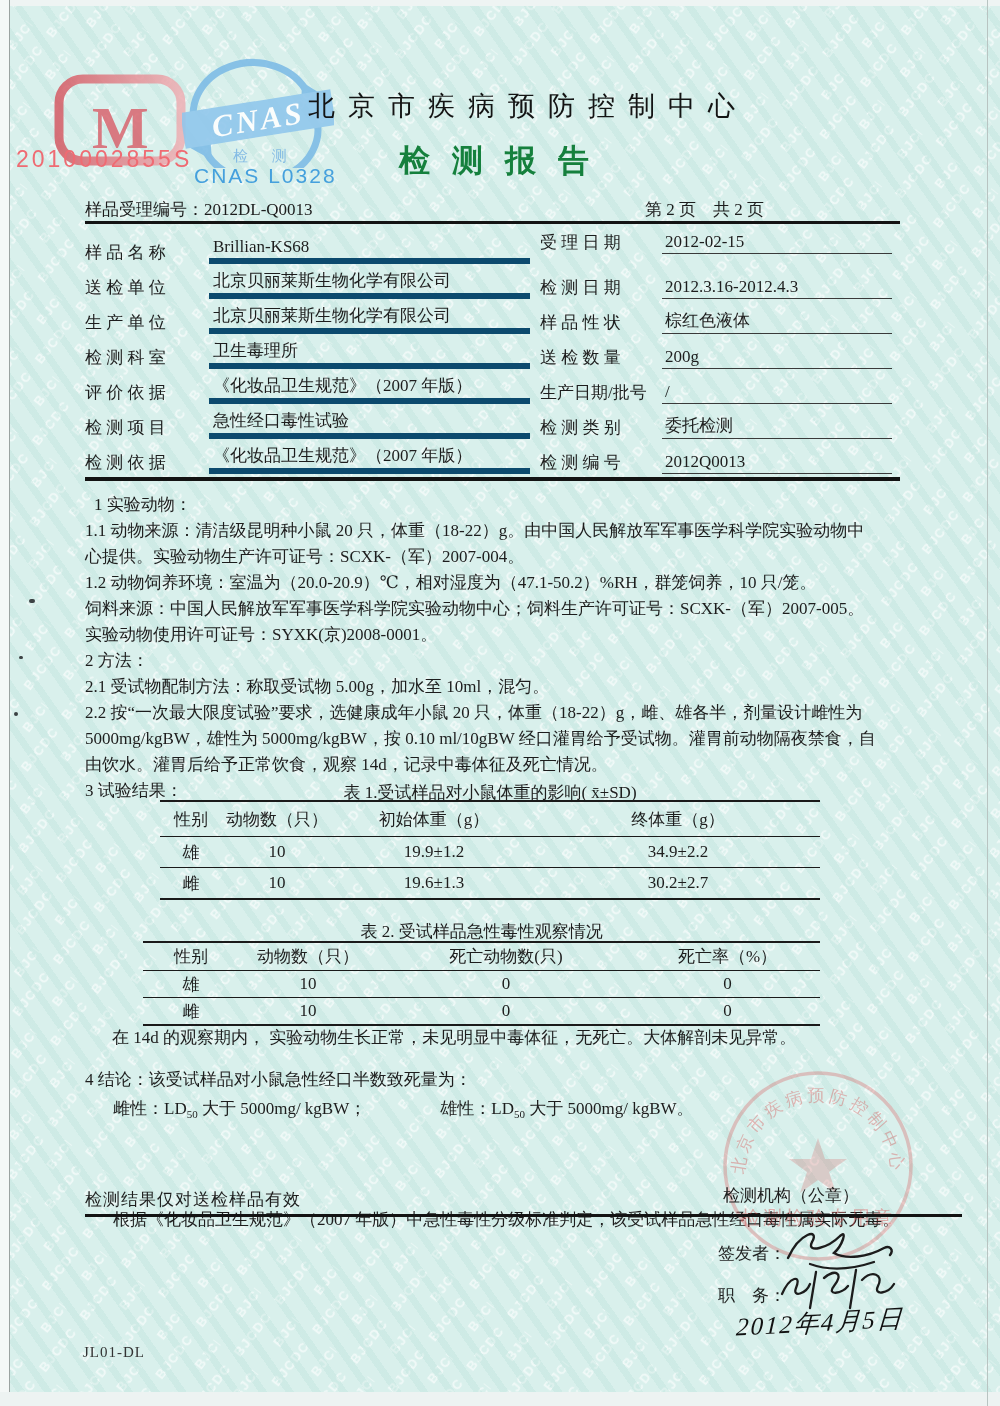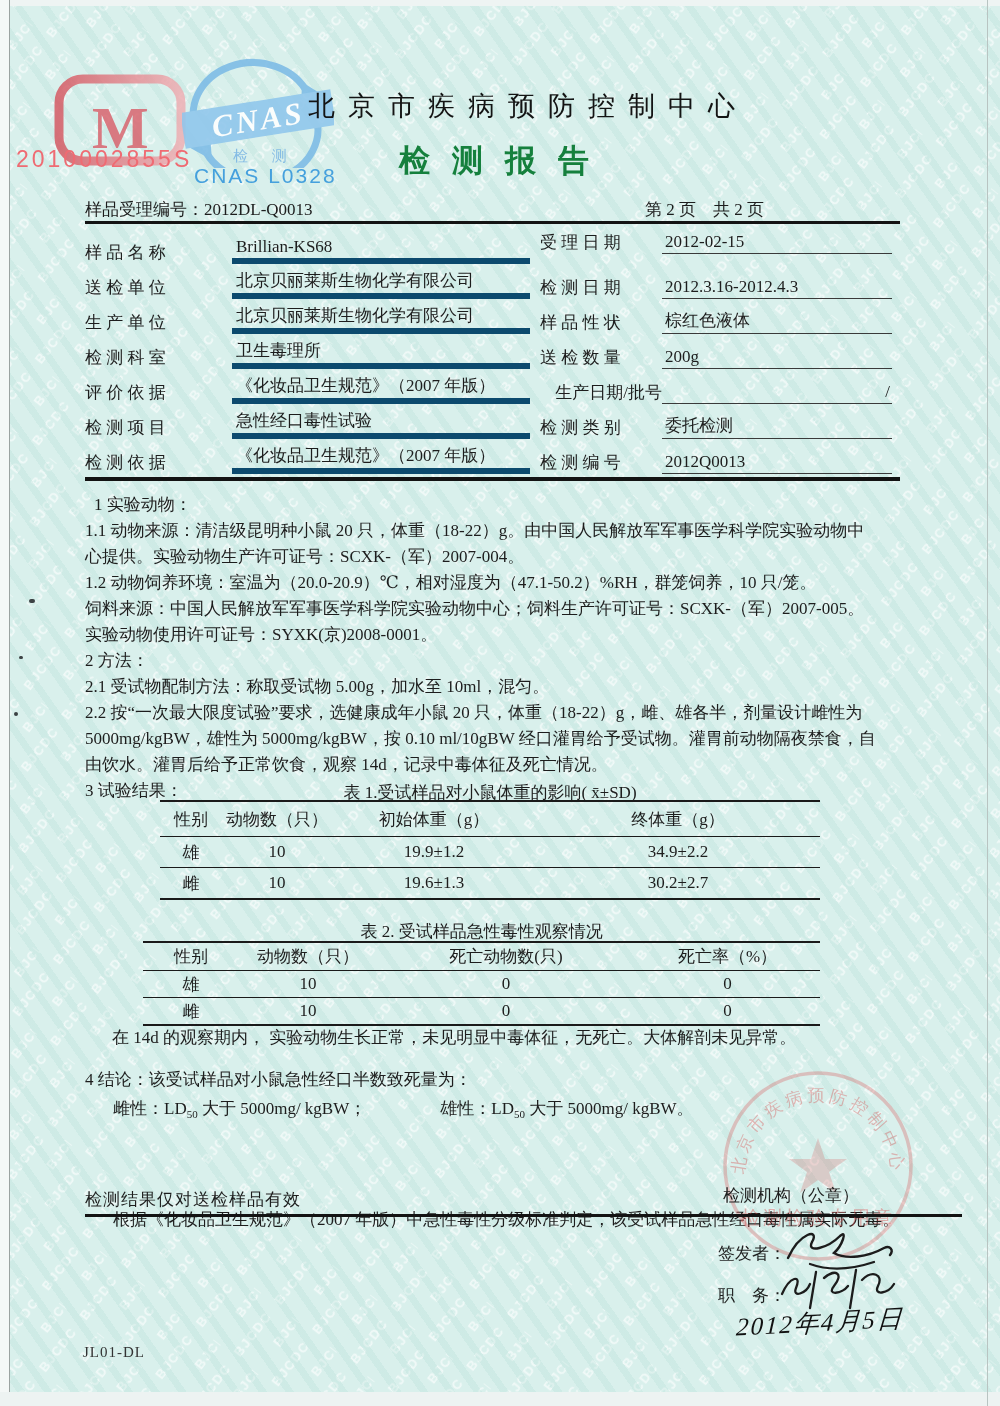--- a/index.html
+++ b/index.html
@@ -22,21 +22,21 @@
   .report-title{left:399px;top:140px;font-size:31px;font-weight:600;letter-spacing:22px;white-space:nowrap;color:#15803d;}
 
   
   .meta-left{left:85px;top:198px;font-size:17px;white-space:nowrap;}
   .meta-right{left:645px;top:198px;font-size:17px;white-space:nowrap;}
   .rule{position:absolute;background:#131313;}
 
   
   .info-row{position:absolute;height:30px;display:flex;align-items:flex-end;font-size:17px;white-space:nowrap;}
   .info-row .lbl{display:inline-block;flex:none;}
-  .col-l{left:85px;width:445px;gap:23px;}
+  .col-l{left:85px;width:445px;}
   .col-l .lbl{width:124px;}
   .col-l .val{flex:1;border-bottom:6px solid #0c4a6e;padding:0 2px 1px 4px;}
   .col-r{left:540px;width:352px;}
   .col-r .lbl{width:122px;}
   .col-r .val{flex:1;border-bottom:1px solid #3a3a3a;padding:0 2px 1px 3px;}
 
   
   .body-text{left:85px;top:492px;width:840px;font-size:17px;line-height:26px;}
   .body-line{white-space:nowrap;}
   .body-line:first-child{padding-left:9px;}
@@ -167,21 +167,21 @@
       <span class="val">2012.3.16-2012.4.3</span>
     </div>
     <div class="info-row col-r" style="top:304px;">
       <span class="lbl">样 品 性 状</span>
       <span class="val">棕红色液体</span>
     </div>
     <div class="info-row col-r" style="top:339px;">
       <span class="lbl">送 检 数 量</span>
       <span class="val">200g</span>
     </div>
-    <div class="info-row col-r" style="top:374px;text-align:right;">
+    <div class="info-row col-r" style="top:374px;">
       <span class="lbl">生产日期/批号</span>
       <span class="val">/</span>
     </div>
     <div class="info-row col-r" style="top:409px;">
       <span class="lbl">检 测 类 别</span>
       <span class="val">委托检测</span>
     </div>
     <div class="info-row col-r" style="top:444px;">
       <span class="lbl">检 测 编 号</span>
       <span class="val">2012Q0013</span>

